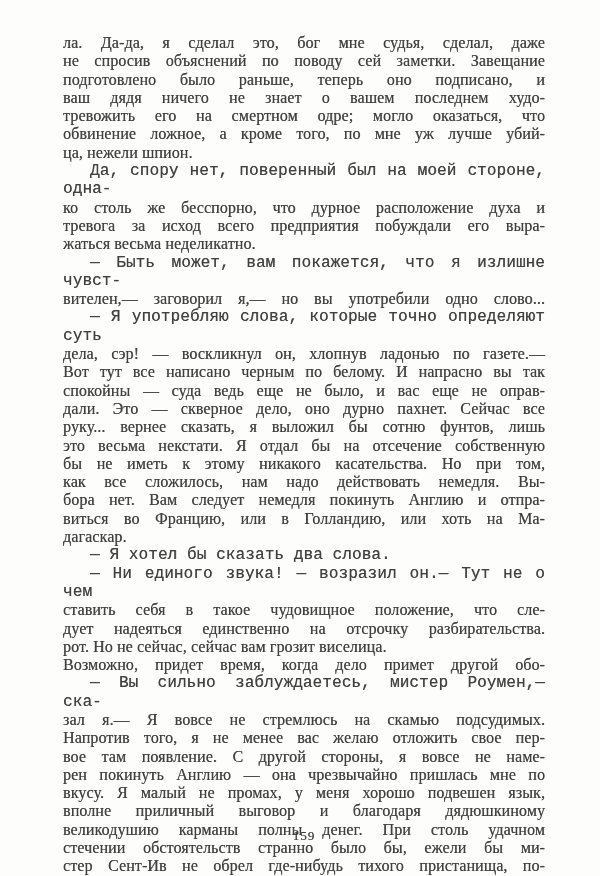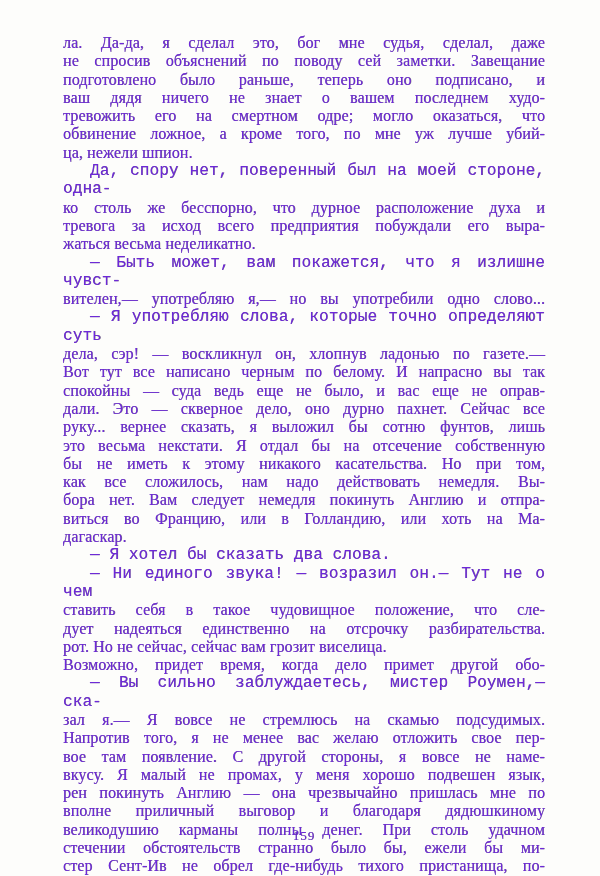--- a/index.html
+++ b/index.html
@@ -9,21 +9,21 @@
     height: 876px;
     background: #fdfdfb;
     overflow: hidden;
   }
   .book-page {
     position: relative;
     width: 600px;
     height: 668px;
     background: #fdfdfb;
     font-family: "Liberation Serif", "DejaVu Serif", serif;
-    color: #6d28d9;
+    color: #404040;
   }
   .text-block {
     position: absolute;
     left: 63px;
     top: 34px;
     width: 482px;
   }
   .para {
     margin: 0;
     padding: 0;
@@ -71,21 +71,21 @@
         <span class="line last">ца, нежели шпион.</span>
       </p>
       <p class="para">
         <span class="line indent">Да, спору нет, поверенный был на моей стороне, одна-</span>
         <span class="line">ко столь же бесспорно, что дурное расположение духа и</span>
         <span class="line">тревога за исход всего предприятия побуждали его выра-</span>
         <span class="line last">жаться весьма неделикатно.</span>
       </p>
       <p class="para">
         <span class="line indent">— Быть может, вам покажется, что я излишне чувст-</span>
-        <span class="line">вителен,— употребляю я,— но вы употребили одно слово...</span>
+        <span class="line">вителен,— заговорил я,— но вы употребили одно слово...</span>
       </p>
       <p class="para">
         <span class="line indent">— Я употребляю слова, которые точно определяют суть</span>
         <span class="line">дела, сэр! — воскликнул он, хлопнув ладонью по газете.—</span>
         <span class="line">Вот тут все написано черным по белому. И напрасно вы так</span>
         <span class="line">спокойны — суда ведь еще не было, и вас еще не оправ-</span>
         <span class="line">дали. Это — скверное дело, оно дурно пахнет. Сейчас все</span>
         <span class="line">руку... вернее сказать, я выложил бы сотню фунтов, лишь</span>
         <span class="line">это весьма некстати. Я отдал бы на отсечение собственную</span>
         <span class="line">бы не иметь к этому никакого касательства. Но при том,</span>
@@ -102,22 +102,22 @@
         <span class="line">ставить себя в такое чудовищное положение, что сле-</span>
         <span class="line">дует надеяться единственно на отсрочку разбирательства.</span>
         <span class="line last">рот. Но не сейчас, сейчас вам грозит виселица.</span>
         <span class="line">Возможно, придет время, когда дело примет другой обо-</span>
       </p>
       <p class="para">
         <span class="line indent">— Вы сильно заблуждаетесь, мистер Роумен,— ска-</span>
         <span class="line">зал я.— Я вовсе не стремлюсь на скамью подсудимых.</span>
         <span class="line">Напротив того, я не менее вас желаю отложить свое пер-</span>
         <span class="line">вое там появление. С другой стороны, я вовсе не наме-</span>
+        <span class="line">рен покинуть Англию — она чрезвычайно пришлась мне по</span>
         <span class="line">вкусу. Я малый не промах, у меня хорошо подвешен язык,</span>
-        <span class="line">рен покинуть Англию — она чрезвычайно пришлась мне по</span>
         <span class="line">вполне приличный выговор и благодаря дядюшкиному</span>
         <span class="line">великодушию карманы полны денег. При столь удачном</span>
         <span class="line">стечении обстоятельств странно было бы, ежели бы ми-</span>
         <span class="line">стер Сент-Ив не обрел где-нибудь тихого пристанища, по-</span>
       </p>
     </div>
   <div class="page-number">159</div>
 </div>
 
 </body></html>

